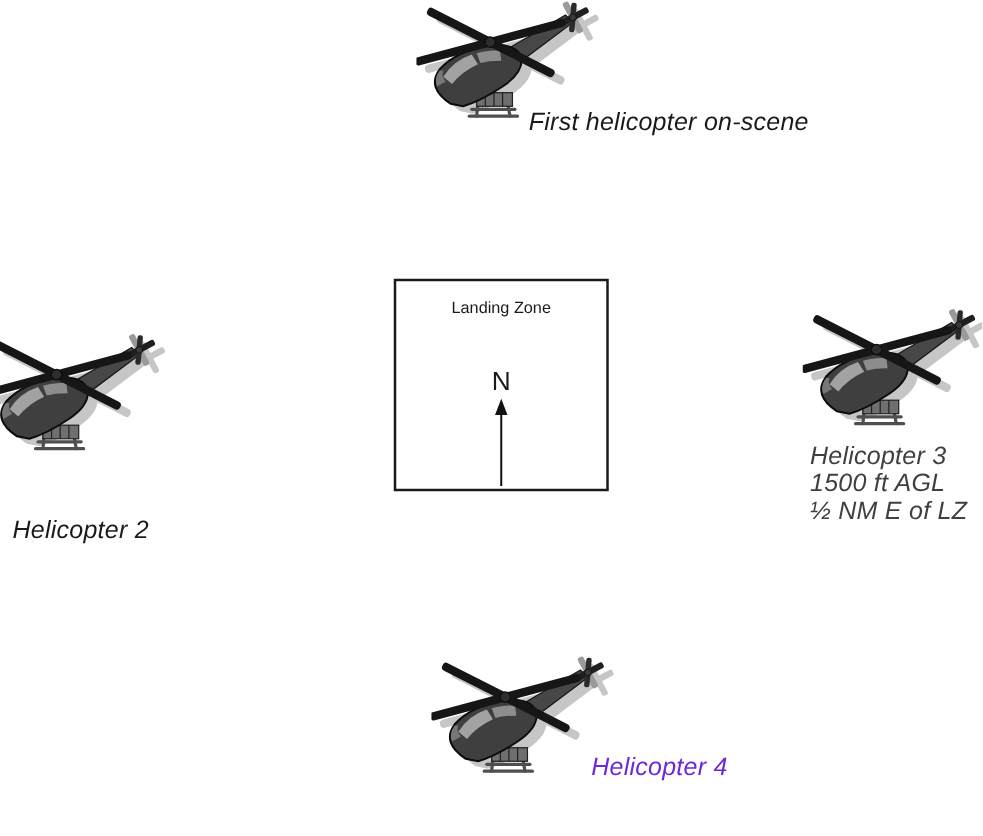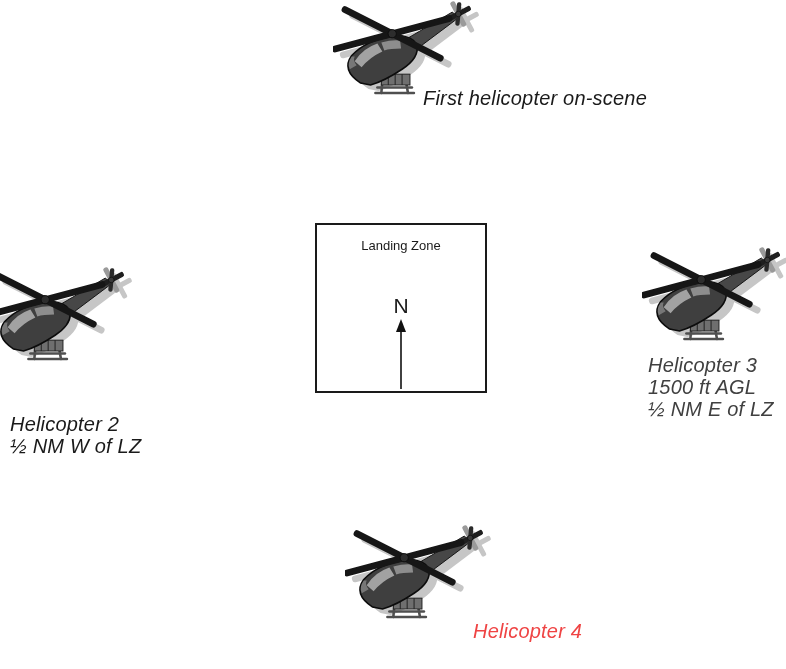--- a/index.html
+++ b/index.html
@@ -127,36 +127,35 @@
     </svg>
   <div class="label" style="left: 423px; top: 87px; color: rgb(26, 26, 26);">
     <div>First helicopter on-scene</div>
   </div>
 
   <svg class="heli" style="left:-14px;top:266px" width="148" height="99" viewBox="0 0 150 100">
       <use href="#heli-shape"></use>
     </svg>
   <div class="label" style="left: 10px; top: 371px; color: rgb(26, 26, 26); margin-top: 42px;">
     <div>Helicopter 2</div>
-    <div>½ NM W of LZ</div>
   </div>
 
   <svg class="heli" style="left:642px;top:246px" width="148" height="99" viewBox="0 0 150 100">
       <use href="#heli-shape"></use>
     </svg>
   <div class="label" style="left: 648px; top: 354px; color: #404040;">
     <div>Helicopter 3</div>
     <div>1500 ft AGL</div>
     <div>½ NM E of LZ</div>
   </div>
 
   <svg class="heli" style="left:345px;top:524px" width="148" height="99" viewBox="0 0 150 100">
       <use href="#heli-shape"></use>
     </svg>
-  <div class="label" style="left: 473px; top: 620px; color: #ef4444;">
+  <div class="label" style="left: 473px; top: 603px; color: #6d28d9;">
     <div>Helicopter 4</div>
   </div>
 
   <div id="lz-box" style="border-color: rgb(26, 26, 26);">
     <div id="lz-title">Landing Zone</div>
     <div id="lz-north">N</div>
     <svg id="lz-arrow" width="14" height="70" viewBox="0 0 14 70">
       <line x1="7" y1="12" x2="7" y2="70" stroke="#111111" stroke-width="1.6"></line>
       <polygon points="7,0 2,13 12,13" fill="#111111"></polygon>
     </svg>

